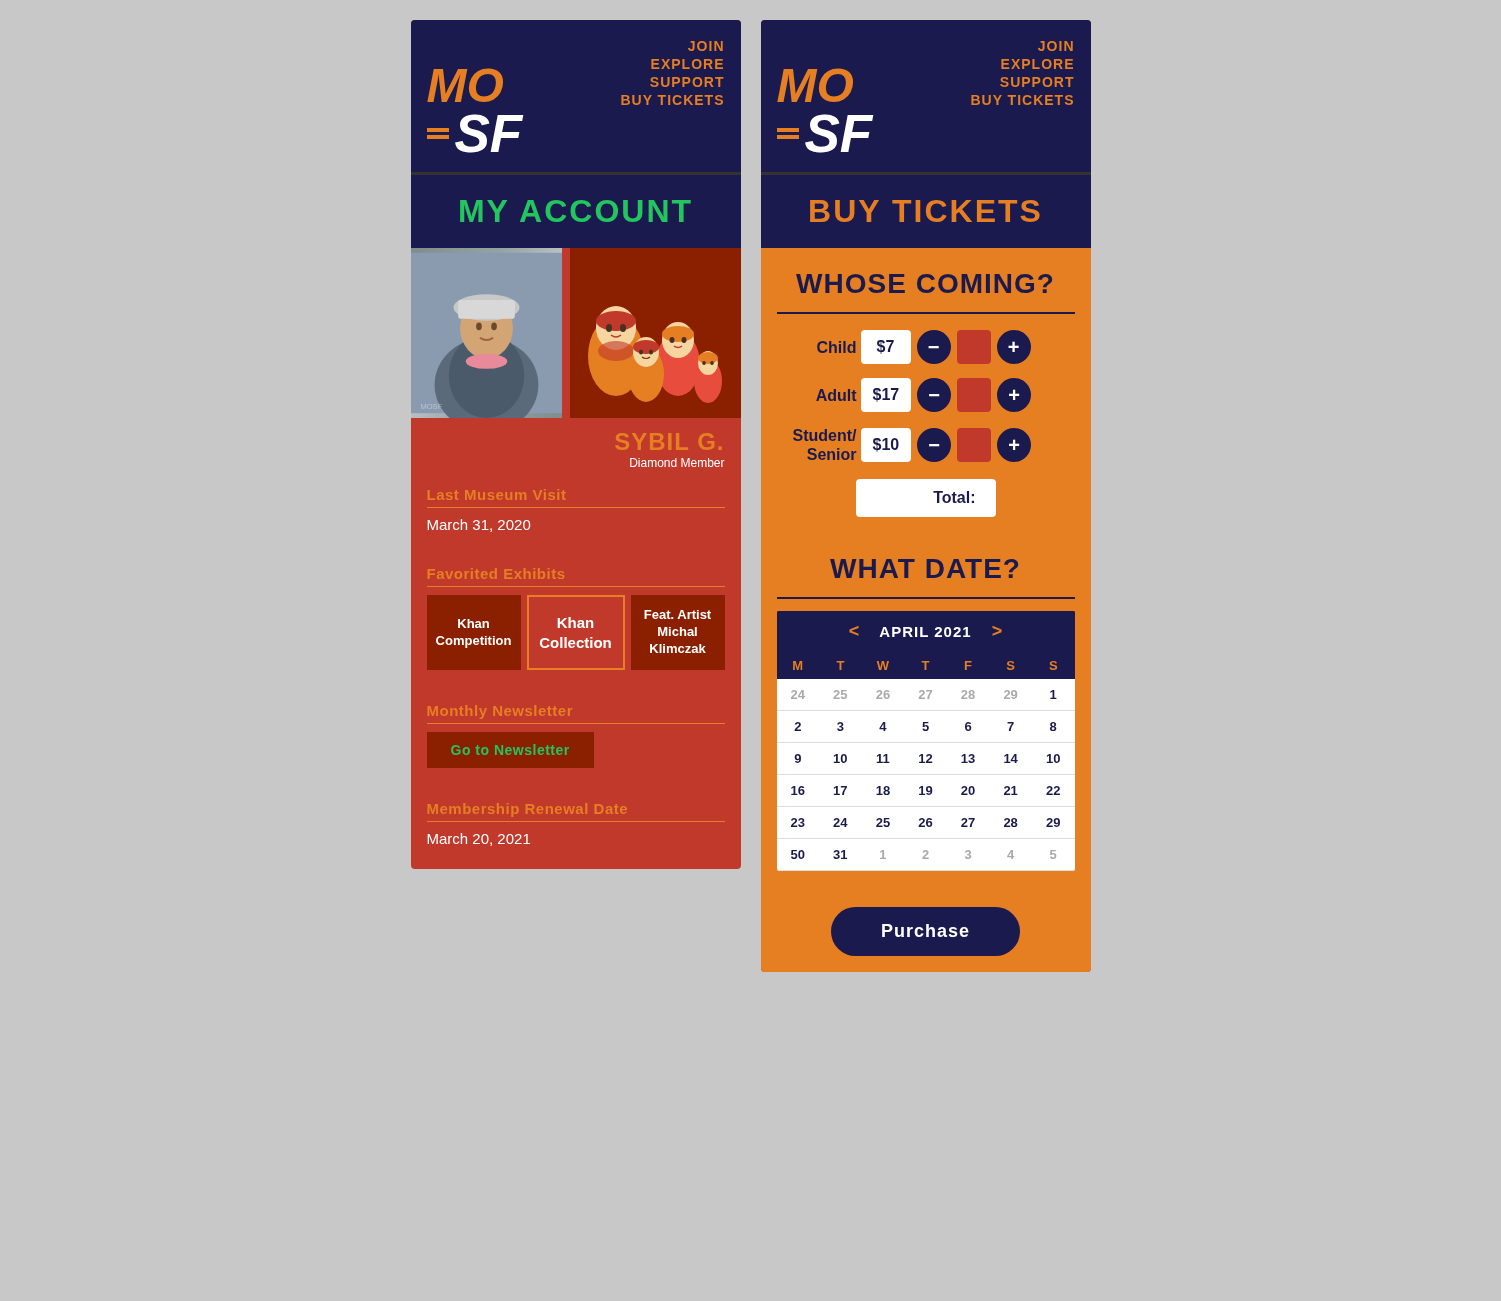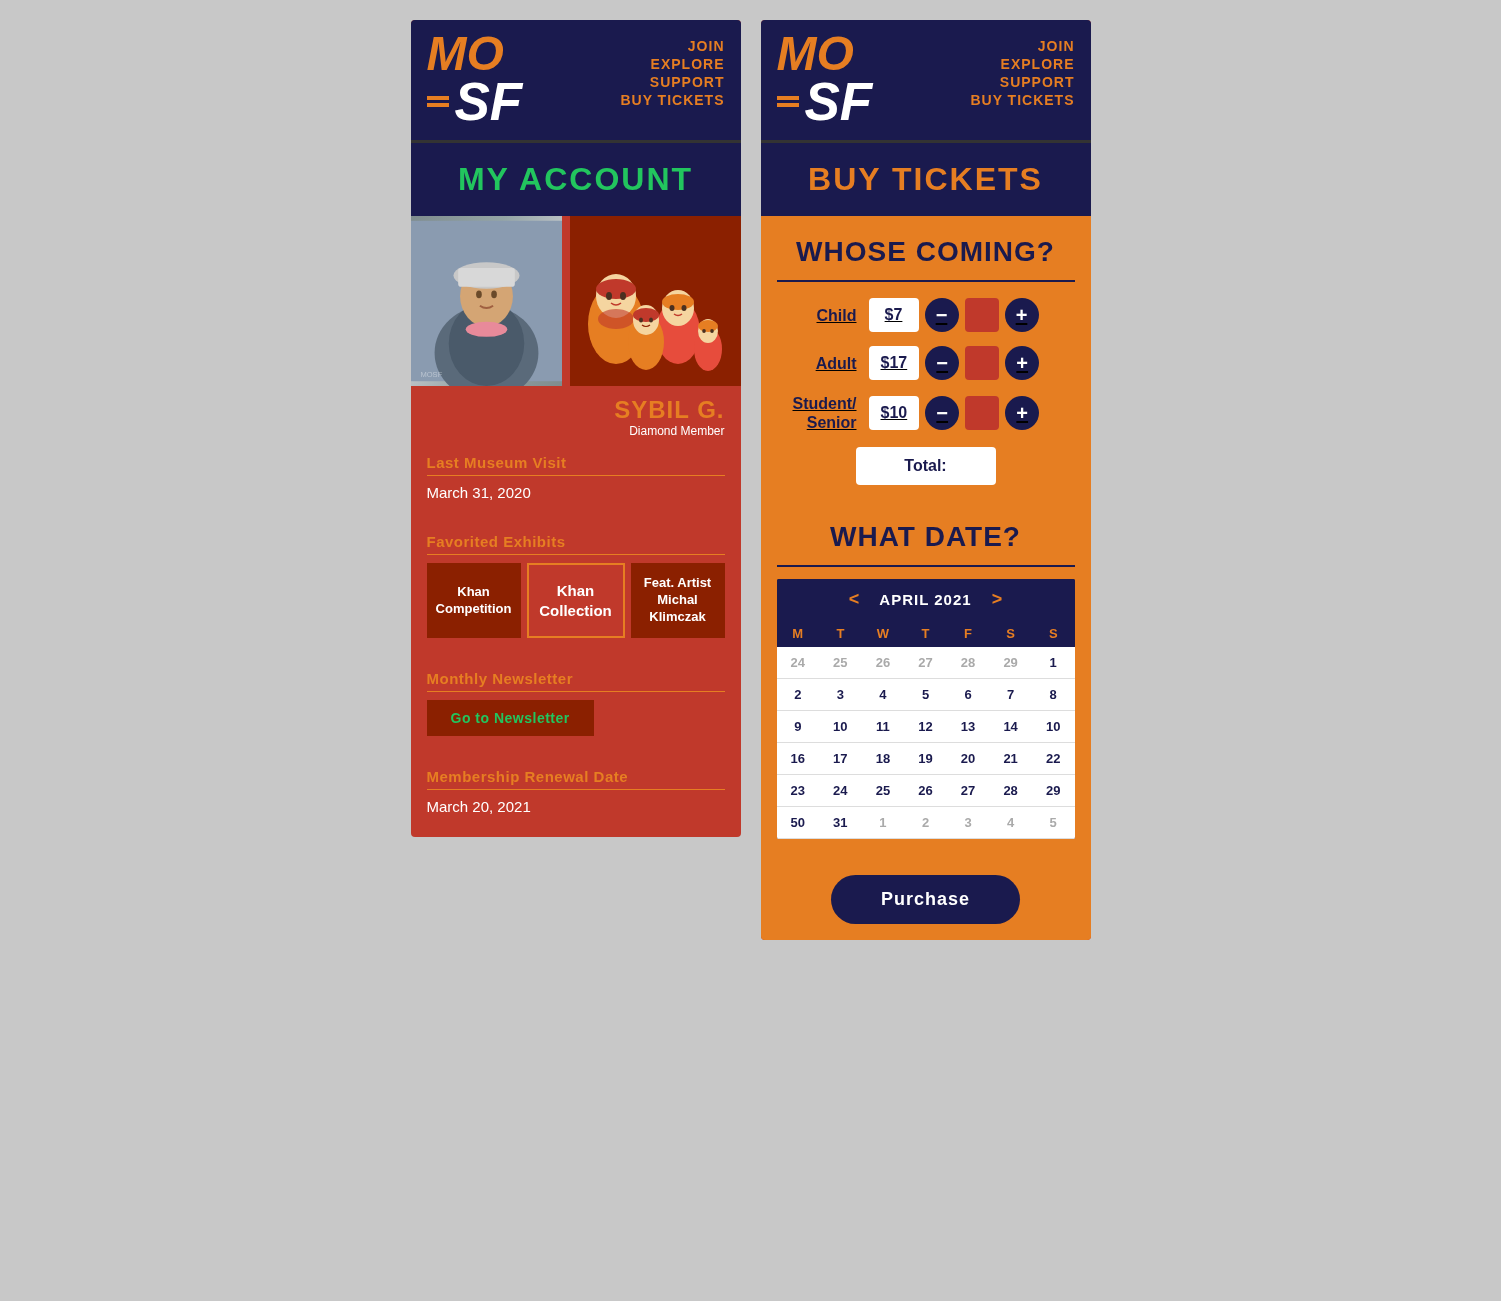--- a/index.html
+++ b/index.html
@@ -216,22 +216,21 @@
     .whose-divider {
       border: none;
       border-top: 2px solid #1a1a4e;
       margin-bottom: 16px;
     }
 
     .ticket-row {
       display: flex;
       align-items: center;
       margin-bottom: 14px;
-      gap: 12px;
-      text-decoration: underline;
+      gap: 4px;
     }
 
     .ticket-type {
       color: #1a1a4e;
       font-size: 16px;
       font-weight: 700;
       width: 80px;
       text-align: right;
       line-height: 1.2;
     }
@@ -276,21 +275,21 @@
       border-radius: 4px;
     }
 
     .total-box {
       background: white;
       color: #1a1a4e;
       font-size: 16px;
       font-weight: 700;
       padding: 10px 20px;
       border-radius: 4px;
-      text-align: center;
+      text-align: right;
       width: 140px;
       margin: 8px auto 0;
     }
 
     
     .what-date {
       background: #e67e22;
       padding: 16px 16px 20px;
     }
 
@@ -393,20 +392,21 @@
       font-size: 18px;
       font-weight: 700;
       border-radius: 30px;
       cursor: pointer;
       letter-spacing: 1px;
     }
 
     
     .logo-box {
       display: inline-block;
+      margin-top: 32px;
     }
 
     .mo-text {
       font-size: 48px;
       font-weight: 900;
       color: #e67e22;
       line-height: 0.9;
       font-style: italic;
     }
 

